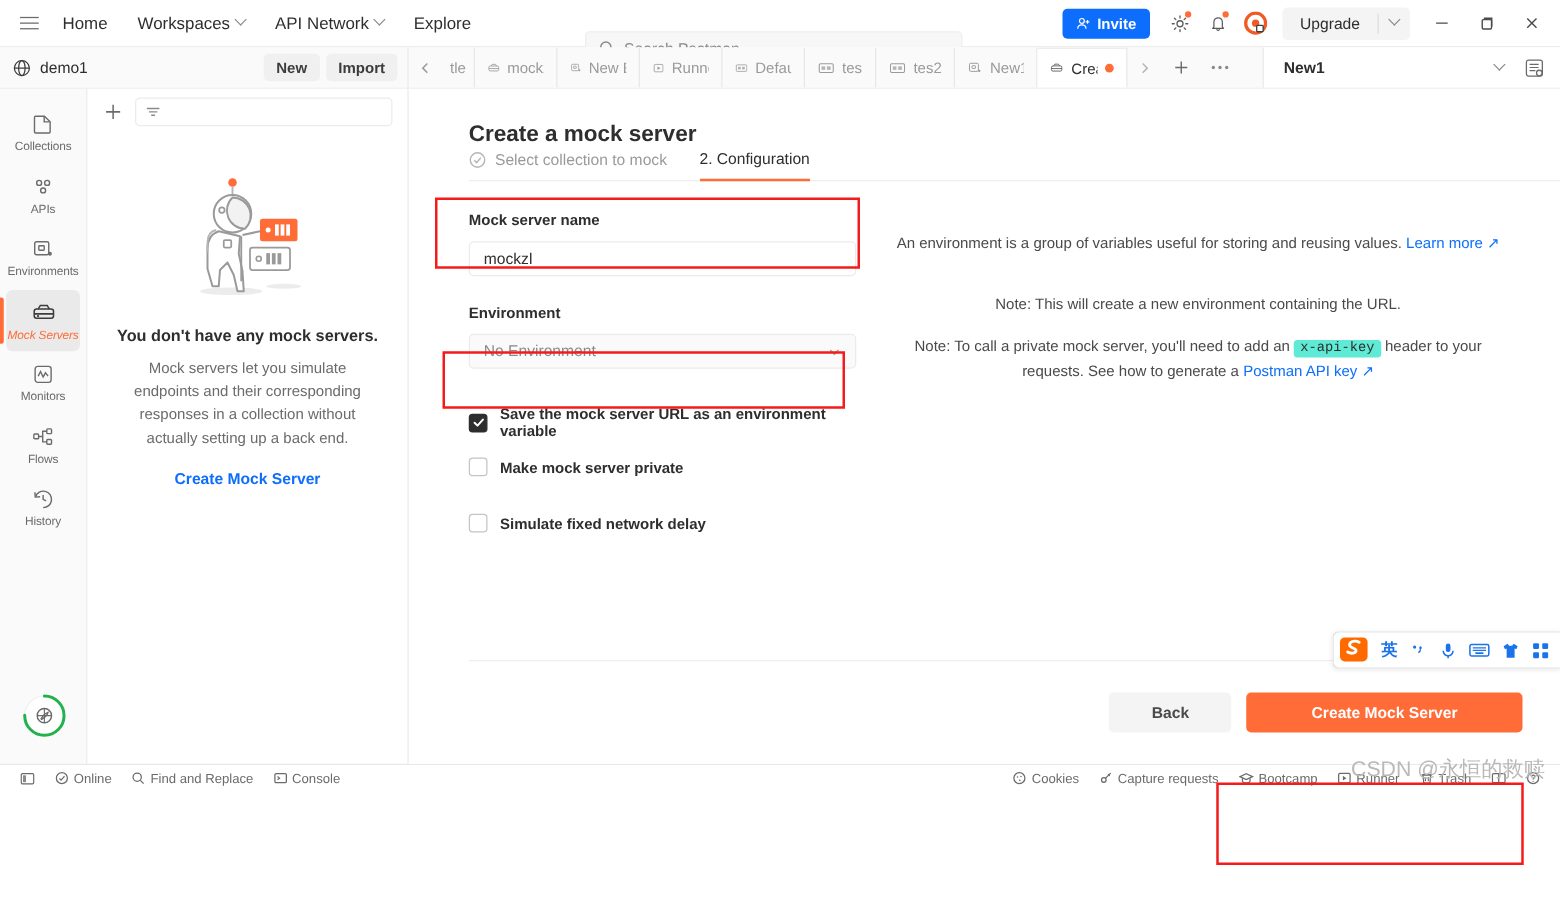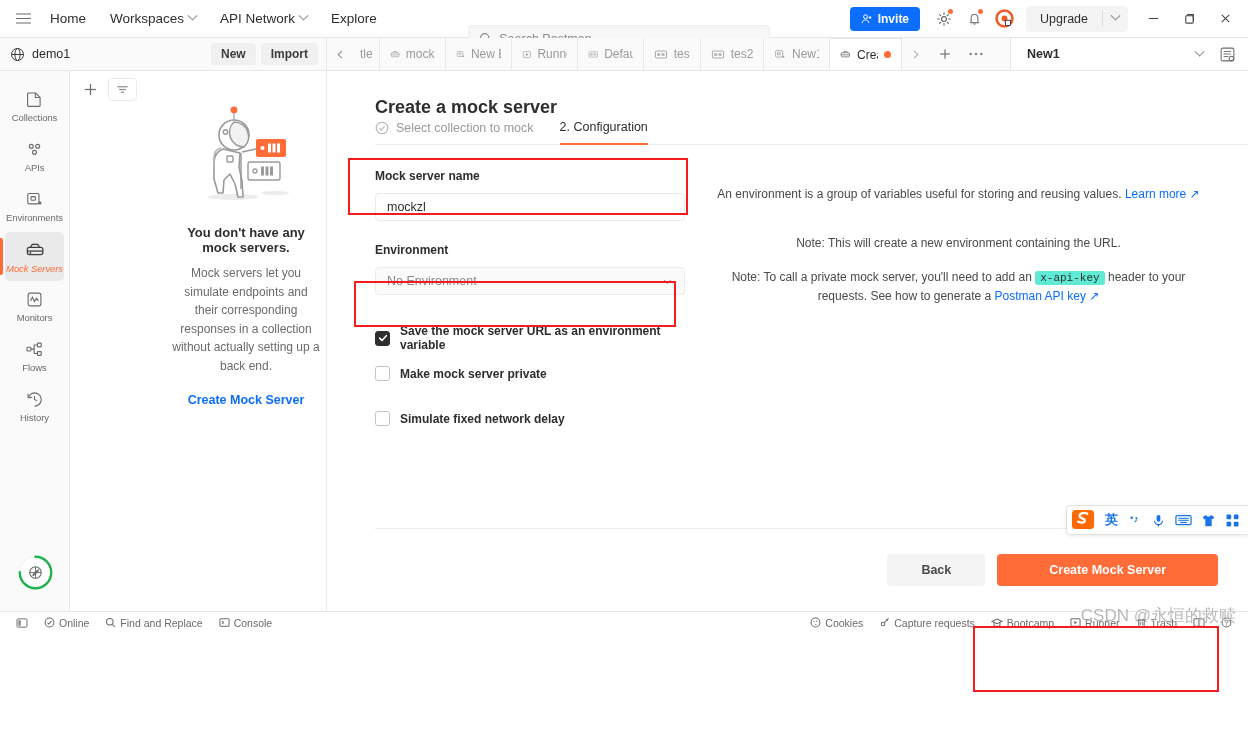--- a/index.html
+++ b/index.html
@@ -90,21 +90,21 @@
   .rail-item {
     height: 49px; display: flex; flex-direction: column; align-items: center; justify-content: center;
     gap: 3px; cursor: pointer; position: relative; margin: 1px 5px; border-radius: 5px;
   }
   .rail-item.active { background: #eaeaea; }
   .rail-item.active::before { content:""; position:absolute; left:-5px; top:6px; bottom:6px; width:3px; background:#ff6c37; border-radius:0 2px 2px 0; }
   .rail-item .rlabel { font-size: 9.5px; color: #6b6b6b; letter-spacing: -0.1px; }
   .rail-item.active .rlabel { color: #ff6c37; font-style: italic; }
 
   
-  .panel { width: 257px; flex: 0 0 257px; background: #fff; border-right: 1px solid #e8e8e8; display: flex; }
+  .panel { width: 257px; flex: 0 0 257px; background: #fff; border-right: 1px solid #e8e8e8; display: flex; flex-direction: column; }
   .panel-head { height: 36px; display: flex; align-items: center; gap: 8px; padding: 0 12px 0 10px; }
   .plus-btn { width: 20px; height: 20px; display:flex; align-items:center; justify-content:center; cursor:pointer; color:#6b6b6b; font-size:17px; line-height:1; }
   .filter-box { flex: 1; height: 23px; border: 1px solid #ebebeb; border-radius: 4px; display:flex; align-items:center; padding: 0 7px; cursor:pointer; }
   .empty-state { padding: 22px 22px 0; text-align: center; }
   .empty-title { font-size: 13px; font-weight: 700; color: #2e2e2e; margin-top: 12px; }
   .empty-desc { font-size: 12px; color: #6b6b6b; line-height: 1.55; margin-top: 9px; }
   .empty-link { font-size: 12.5px; font-weight: 600; color: #0d6efd; margin-top: 17px; cursor: pointer; }
 
   
   .main { flex: 1; background: #fff; position: relative; display: flex; flex-direction: column; min-width: 0; }

